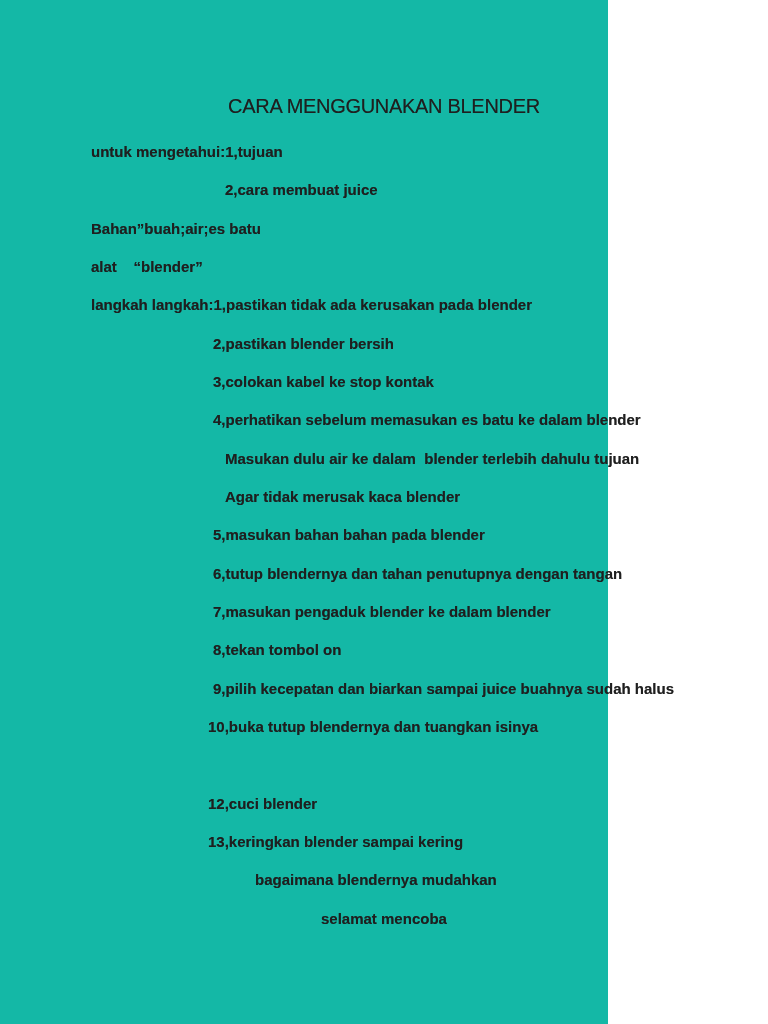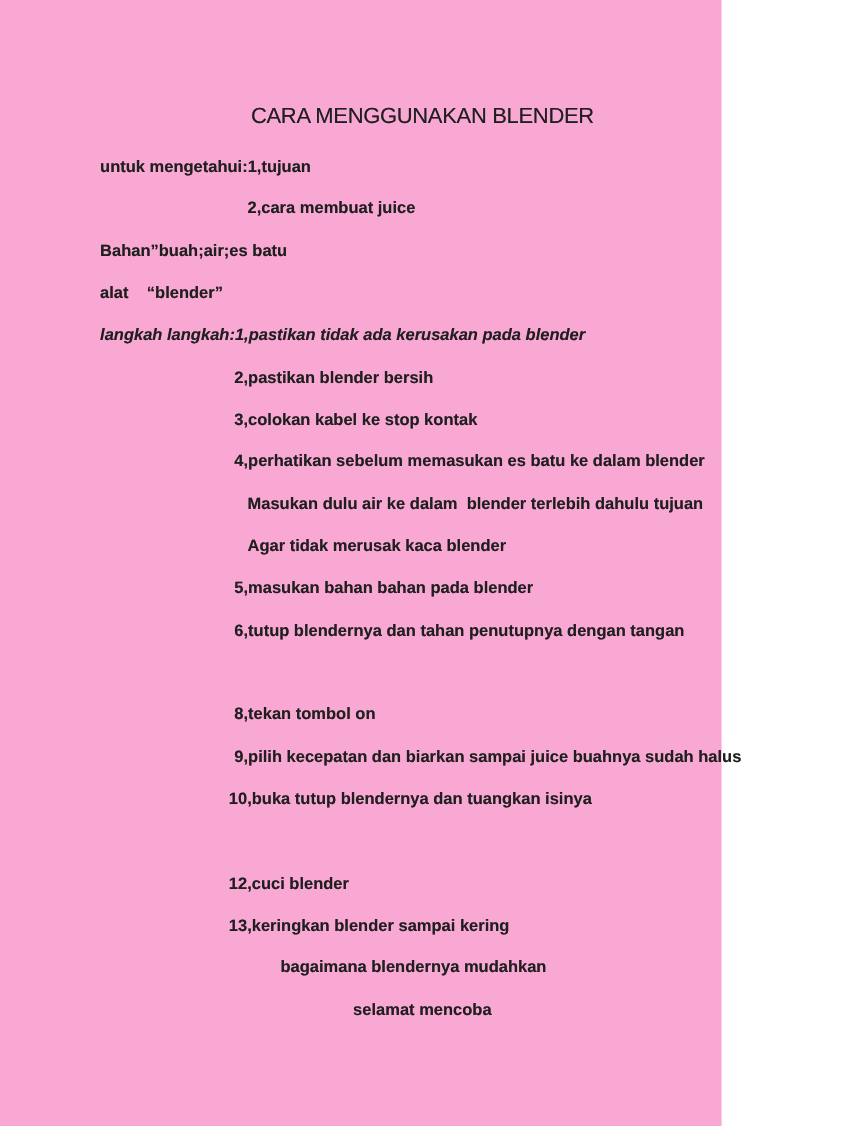--- a/index.html
+++ b/index.html
@@ -8,23 +8,23 @@
   }
   body {
     width: 768px;
     height: 1024px;
     background: #ffffff;
     font-family: "Liberation Sans", sans-serif;
     overflow: hidden;
   }
   .page {
     position: relative;
-    width: 656px;
+    width: 608px;
     height: 1024px;
-    background: #f9a8d4;
+    background: #14b8a6;
   }
   .doc-title {
     position: absolute;
     top: 95px;
     left: 0;
     width: 768px;
     text-align: center;
     font-size: 20px;
     font-weight: 400;
     letter-spacing: -0.3px;
@@ -46,28 +46,29 @@
 <body style="background: rgb(255, 255, 255);">
 
 <div class="page">
 
   <div class="doc-title" style="color: rgb(31, 31, 31);">CARA MENGGUNAKAN BLENDER</div>
 
   <div class="line" style="left: 91px; top: 142px; color: rgb(31, 31, 31);">untuk mengetahui:1,tujuan</div>
   <div class="line" style="left: 225px; top: 180px; color: rgb(31, 31, 31);">2,cara membuat juice</div>
   <div class="line" style="left: 91px; top: 219px; color: rgb(31, 31, 31);">Bahan”buah;air;es batu</div>
   <div class="line" style="left: 91px; top: 257px; color: rgb(31, 31, 31);">alat    “blender”</div>
-  <div class="line" style="left: 91px; top: 295px; color: rgb(31, 31, 31); font-style: italic;">langkah langkah:1,pastikan tidak ada kerusakan pada blender</div>
+  <div class="line" style="left: 91px; top: 295px; color: rgb(31, 31, 31);">langkah langkah:1,pastikan tidak ada kerusakan pada blender</div>
   <div class="line" style="left: 213px; top: 334px; color: rgb(31, 31, 31);">2,pastikan blender bersih</div>
   <div class="line" style="left: 213px; top: 372px; color: rgb(31, 31, 31);">3,colokan kabel ke stop kontak</div>
   <div class="line" style="left: 213px; top: 410px; color: rgb(31, 31, 31);">4,perhatikan sebelum memasukan es batu ke dalam blender</div>
   <div class="line" style="left: 225px; top: 449px; color: rgb(31, 31, 31);">Masukan dulu air ke dalam  blender terlebih dahulu tujuan</div>
   <div class="line" style="left: 225px; top: 487px; color: rgb(31, 31, 31);">Agar tidak merusak kaca blender</div>
   <div class="line" style="left: 213px; top: 525px; color: rgb(31, 31, 31);">5,masukan bahan bahan pada blender</div>
   <div class="line" style="left: 213px; top: 564px; color: rgb(31, 31, 31);">6,tutup blendernya dan tahan penutupnya dengan tangan</div>
+  <div class="line" style="left: 213px; top: 602px; color: rgb(31, 31, 31);">7,masukan pengaduk blender ke dalam blender</div>
   <div class="line" style="left: 213px; top: 640px; color: rgb(31, 31, 31);">8,tekan tombol on</div>
   <div class="line" style="left: 213px; top: 679px; color: rgb(31, 31, 31);">9,pilih kecepatan dan biarkan sampai juice buahnya sudah halus</div>
   <div class="line" style="left: 208px; top: 717px; color: rgb(31, 31, 31);">10,buka tutup blendernya dan tuangkan isinya</div>
   <div class="line" style="left: 208px; top: 794px; color: rgb(31, 31, 31);">12,cuci blender</div>
   <div class="line" style="left: 208px; top: 832px; color: rgb(31, 31, 31);">13,keringkan blender sampai kering</div>
   <div class="line" style="left: 255px; top: 870px; color: rgb(31, 31, 31);">bagaimana blendernya mudahkan</div>
   <div class="line" style="left: 321px; top: 909px; color: rgb(31, 31, 31);">selamat mencoba</div>
 
 </div>
 

